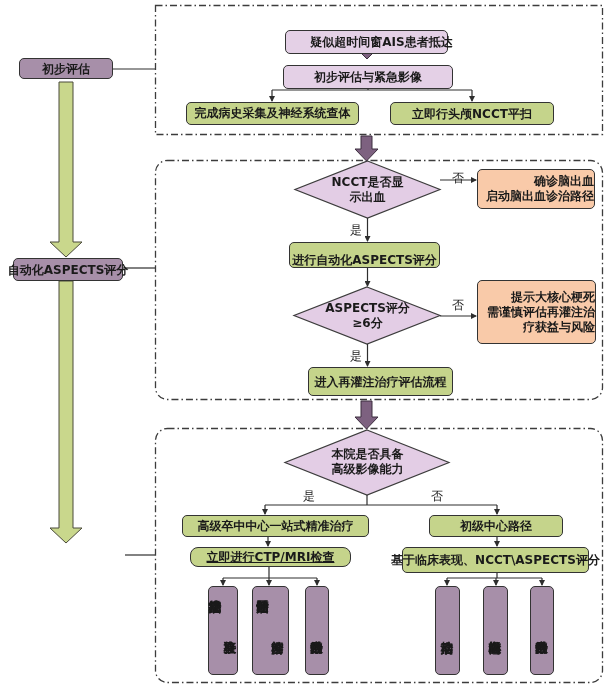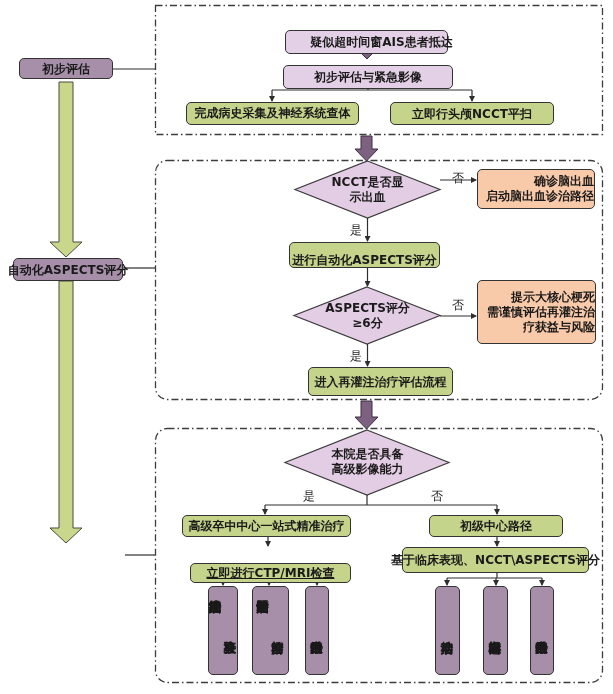--- a/index.html
+++ b/index.html
@@ -184,27 +184,27 @@
     <span>进入再灌注治疗评估流程</span>
   </div>
 
   <div class="dtext" style="left:310px; top:444px; width:115px; height:36px;">
     <span>本院是否具备</span>
     <span>高级影像能力</span>
   </div>
   <span class="lbl" style="left:303px; top:489px;">是</span>
   <span class="lbl" style="left:431px; top:489px;">否</span>
 
-  <div class="box green" style="left:182px; top:515px; width:169px; height:22px;">
+  <div class="box green" style="left:182px; top:515px; width:187px; height:22px;">
     <span>高级卒中中心一站式精准治疗</span>
   </div>
   <div class="box green" style="left:429px; top:515px; width:134px; height:22px;">
     <span>初级中心路径</span>
   </div>
-  <div class="box green" style="left:190px; top:563px; width:161px; height:20px;">
+  <div class="box green" style="left:190px; top:547px; width:161px; height:20px;border-radius:8px;">
     <span class="underline">立即进行CTP/MRI检查</span>
   </div>
   <div class="box green" style="left:402px; top:547px; width:187px; height:26px;">
     <span>基于临床表现、NCCT\ASPECTS评分</span>
   </div>
 
   <div class="vbox" style="left:208px; top:586px; width:30px; height:89px;">
     <span class="vcol first">启动桥接治疗或</span>
     <span class="vcol">直接取栓</span>
   </div>

